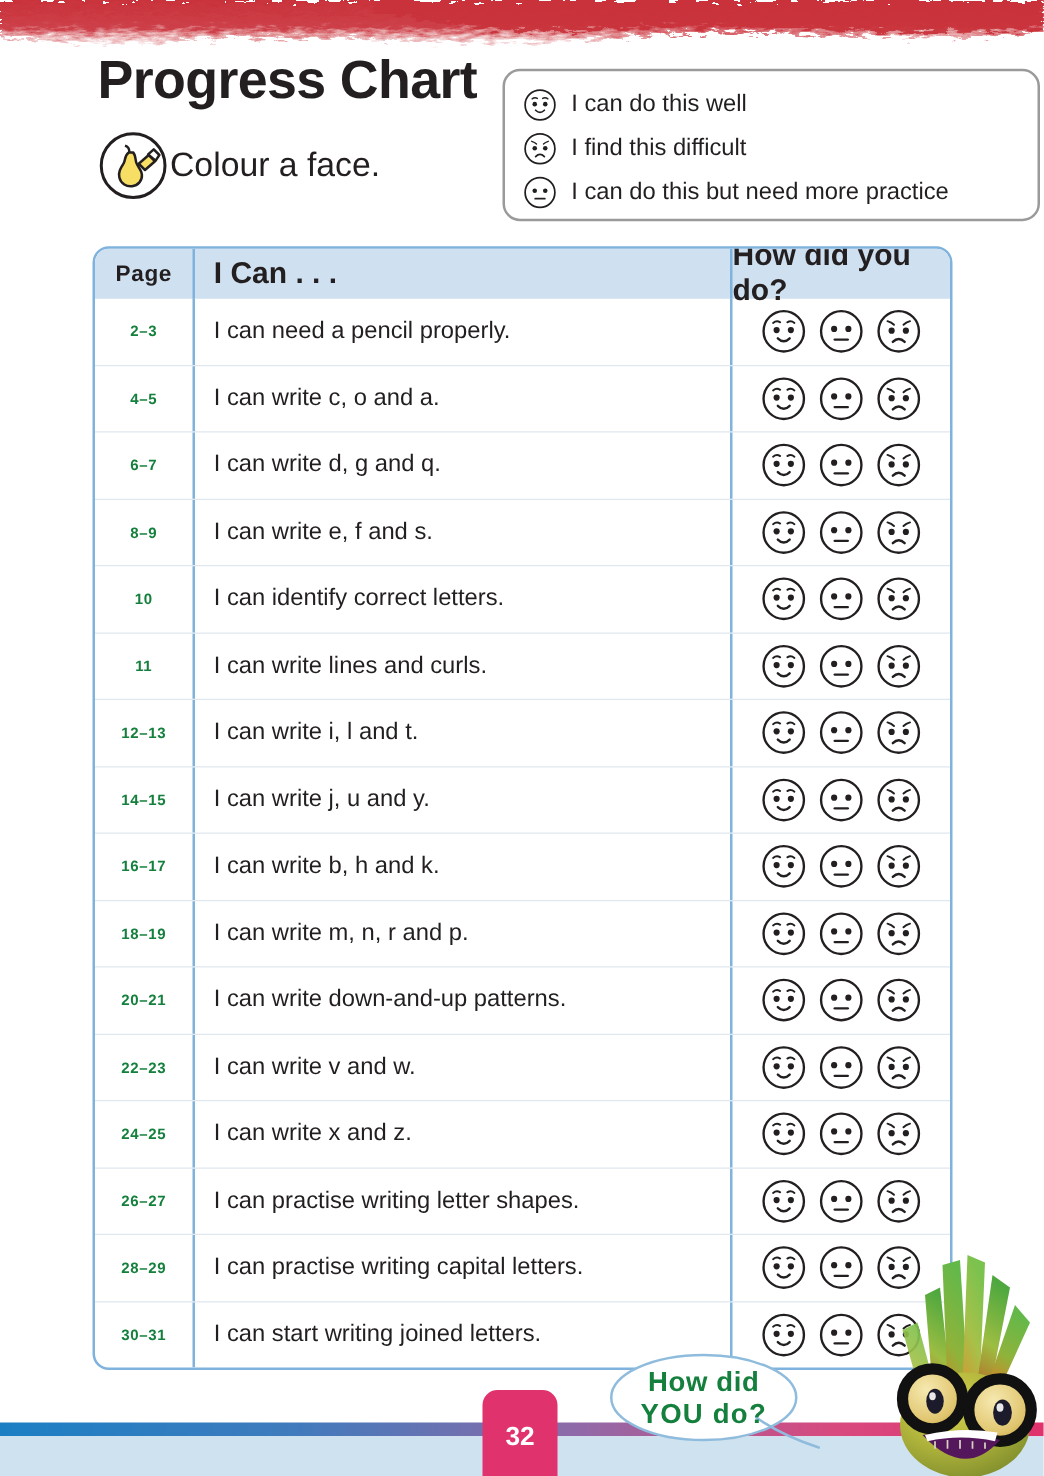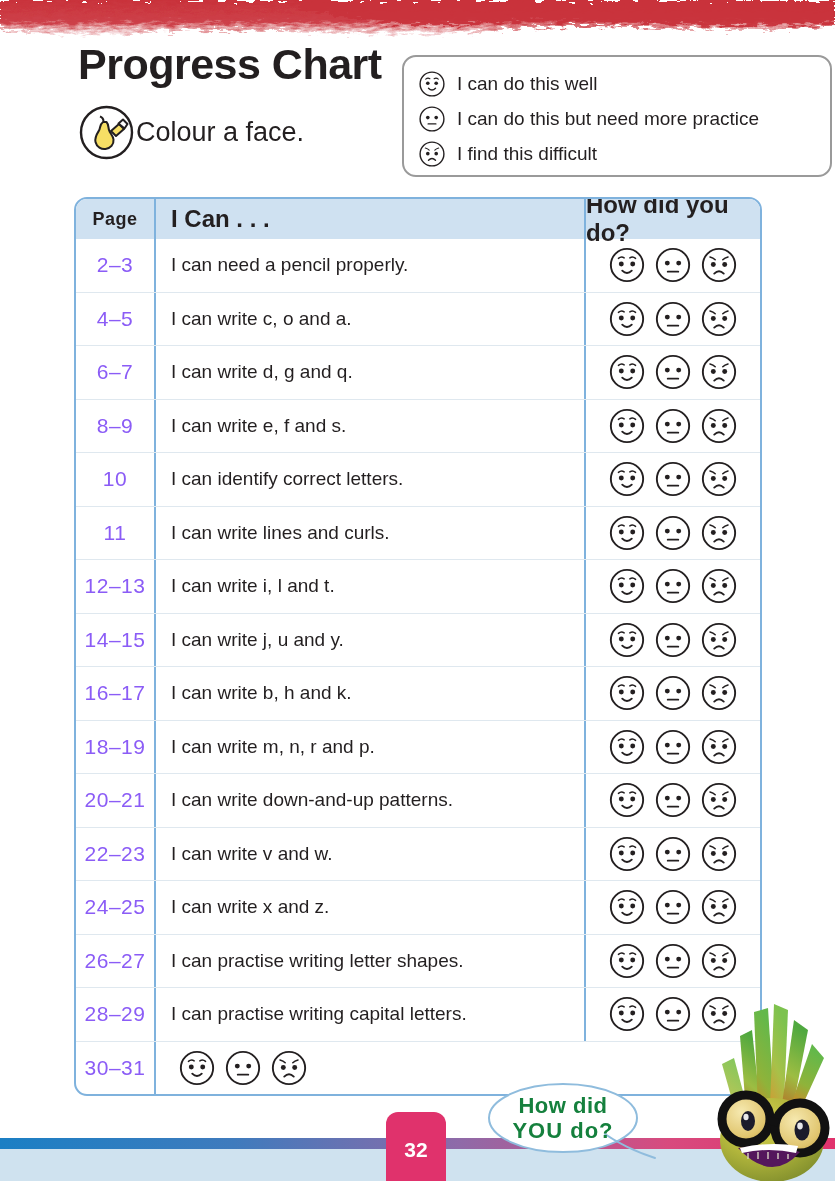--- a/index.html
+++ b/index.html
@@ -104,23 +104,23 @@
     border-top: none;
   }
   .c-page {
     width: 80px;
     flex: 0 0 80px;
     box-sizing: border-box;
     display: flex;
     align-items: center;
     justify-content: center;
     border-right: 2px solid #7fb2dd;
-    font-size: 21px;
-    font-weight: normal;
-    color: #8b5cf6;
+    font-size: 12px;
+    font-weight: bold;
+    color: #15803d;
     letter-spacing: 0.5px;
   }
   .c-can {
     flex: 1 1 auto;
     box-sizing: border-box;
     display: flex;
     align-items: center;
     padding-left: 15px;
     border-right: 2px solid #7fb2dd;
     font-size: 19px;
@@ -271,40 +271,40 @@
         <circle cx="26" cy="19" r="2.6" fill="#231f20"></circle>
         <path d="M15,26 q5,5 10,0" fill="none" stroke="#231f20" stroke-width="2" stroke-linecap="round"></path>
       </svg>
     </span>
     <span class="legend-text">I can do this well</span>
   </div>
   <div class="legend-item">
     <span class="face-sm">
       <svg viewBox="0 0 40 40" width="28" height="28">
         <circle cx="20" cy="20" r="17" fill="#fff" stroke="#231f20" stroke-width="2"></circle>
-        <circle cx="14" cy="18" r="2.6" fill="#231f20"></circle>
-        <circle cx="26" cy="18" r="2.6" fill="#231f20"></circle>
-        <path d="M14.5,27 L25.5,27" fill="none" stroke="#231f20" stroke-width="2" stroke-linecap="round"></path>
-      </svg>
-    </span>
-    <span class="legend-text">I can do this but need more practice</span>
-  </div>
-  <div class="legend-item">
-    <span class="face-sm">
-      <svg viewBox="0 0 40 40" width="28" height="28">
-        <circle cx="20" cy="20" r="17" fill="#fff" stroke="#231f20" stroke-width="2"></circle>
         <path d="M10.5,11.5 q3.5,1 5.5,3" fill="none" stroke="#231f20" stroke-width="1.6" stroke-linecap="round"></path>
         <path d="M29.5,11.5 q-3.5,1 -5.5,3" fill="none" stroke="#231f20" stroke-width="1.6" stroke-linecap="round"></path>
         <circle cx="14" cy="19.5" r="2.6" fill="#231f20"></circle>
         <circle cx="26" cy="19.5" r="2.6" fill="#231f20"></circle>
         <path d="M15,29 q5,-5 10,0" fill="none" stroke="#231f20" stroke-width="2" stroke-linecap="round"></path>
       </svg>
     </span>
     <span class="legend-text">I find this difficult</span>
   </div>
+  <div class="legend-item">
+    <span class="face-sm">
+      <svg viewBox="0 0 40 40" width="28" height="28">
+        <circle cx="20" cy="20" r="17" fill="#fff" stroke="#231f20" stroke-width="2"></circle>
+        <circle cx="14" cy="18" r="2.6" fill="#231f20"></circle>
+        <circle cx="26" cy="18" r="2.6" fill="#231f20"></circle>
+        <path d="M14.5,27 L25.5,27" fill="none" stroke="#231f20" stroke-width="2" stroke-linecap="round"></path>
+      </svg>
+    </span>
+    <span class="legend-text">I can do this but need more practice</span>
+  </div>
 </div>
 
 <div class="chart-table">
   <div class="trow thead">
     <div class="c-page">Page</div>
     <div class="c-can">I Can . . .</div>
     <div class="c-how">How did you do?</div>
   </div>
   <div id="rows-host">
       <div class="trow tbody-row">
@@ -722,20 +722,21 @@
               <path d="M10.5,11.5 q3.5,1 5.5,3" fill="none" stroke="#231f20" stroke-width="1.6" stroke-linecap="round"></path>
               <path d="M29.5,11.5 q-3.5,1 -5.5,3" fill="none" stroke="#231f20" stroke-width="1.6" stroke-linecap="round"></path>
               <circle cx="14" cy="19.5" r="2.6" fill="#231f20"></circle>
               <circle cx="26" cy="19.5" r="2.6" fill="#231f20"></circle>
               <path d="M15,29 q5,-5 10,0" fill="none" stroke="#231f20" stroke-width="2" stroke-linecap="round"></path>
             </svg></span>
         </div>
       </div>
       <div class="trow tbody-row">
         <div class="c-page">30–31</div>
+        <div class="c-can">I can start writing joined letters.</div>
         <div class="c-how">
           <span class="face"><svg viewBox="0 0 40 40" width="38" height="38">
               <circle cx="20" cy="20" r="17" fill="#fff" stroke="#231f20" stroke-width="2"></circle>
               <path d="M11,13 q3,-2.5 6,-0.5" fill="none" stroke="#231f20" stroke-width="1.6" stroke-linecap="round"></path>
               <path d="M23,12.5 q3,-2 6,0.5" fill="none" stroke="#231f20" stroke-width="1.6" stroke-linecap="round"></path>
               <circle cx="14" cy="19" r="2.6" fill="#231f20"></circle>
               <circle cx="26" cy="19" r="2.6" fill="#231f20"></circle>
               <path d="M15,26 q5,5 10,0" fill="none" stroke="#231f20" stroke-width="2" stroke-linecap="round"></path>
             </svg></span>
           <span class="face"><svg viewBox="0 0 40 40" width="38" height="38">

